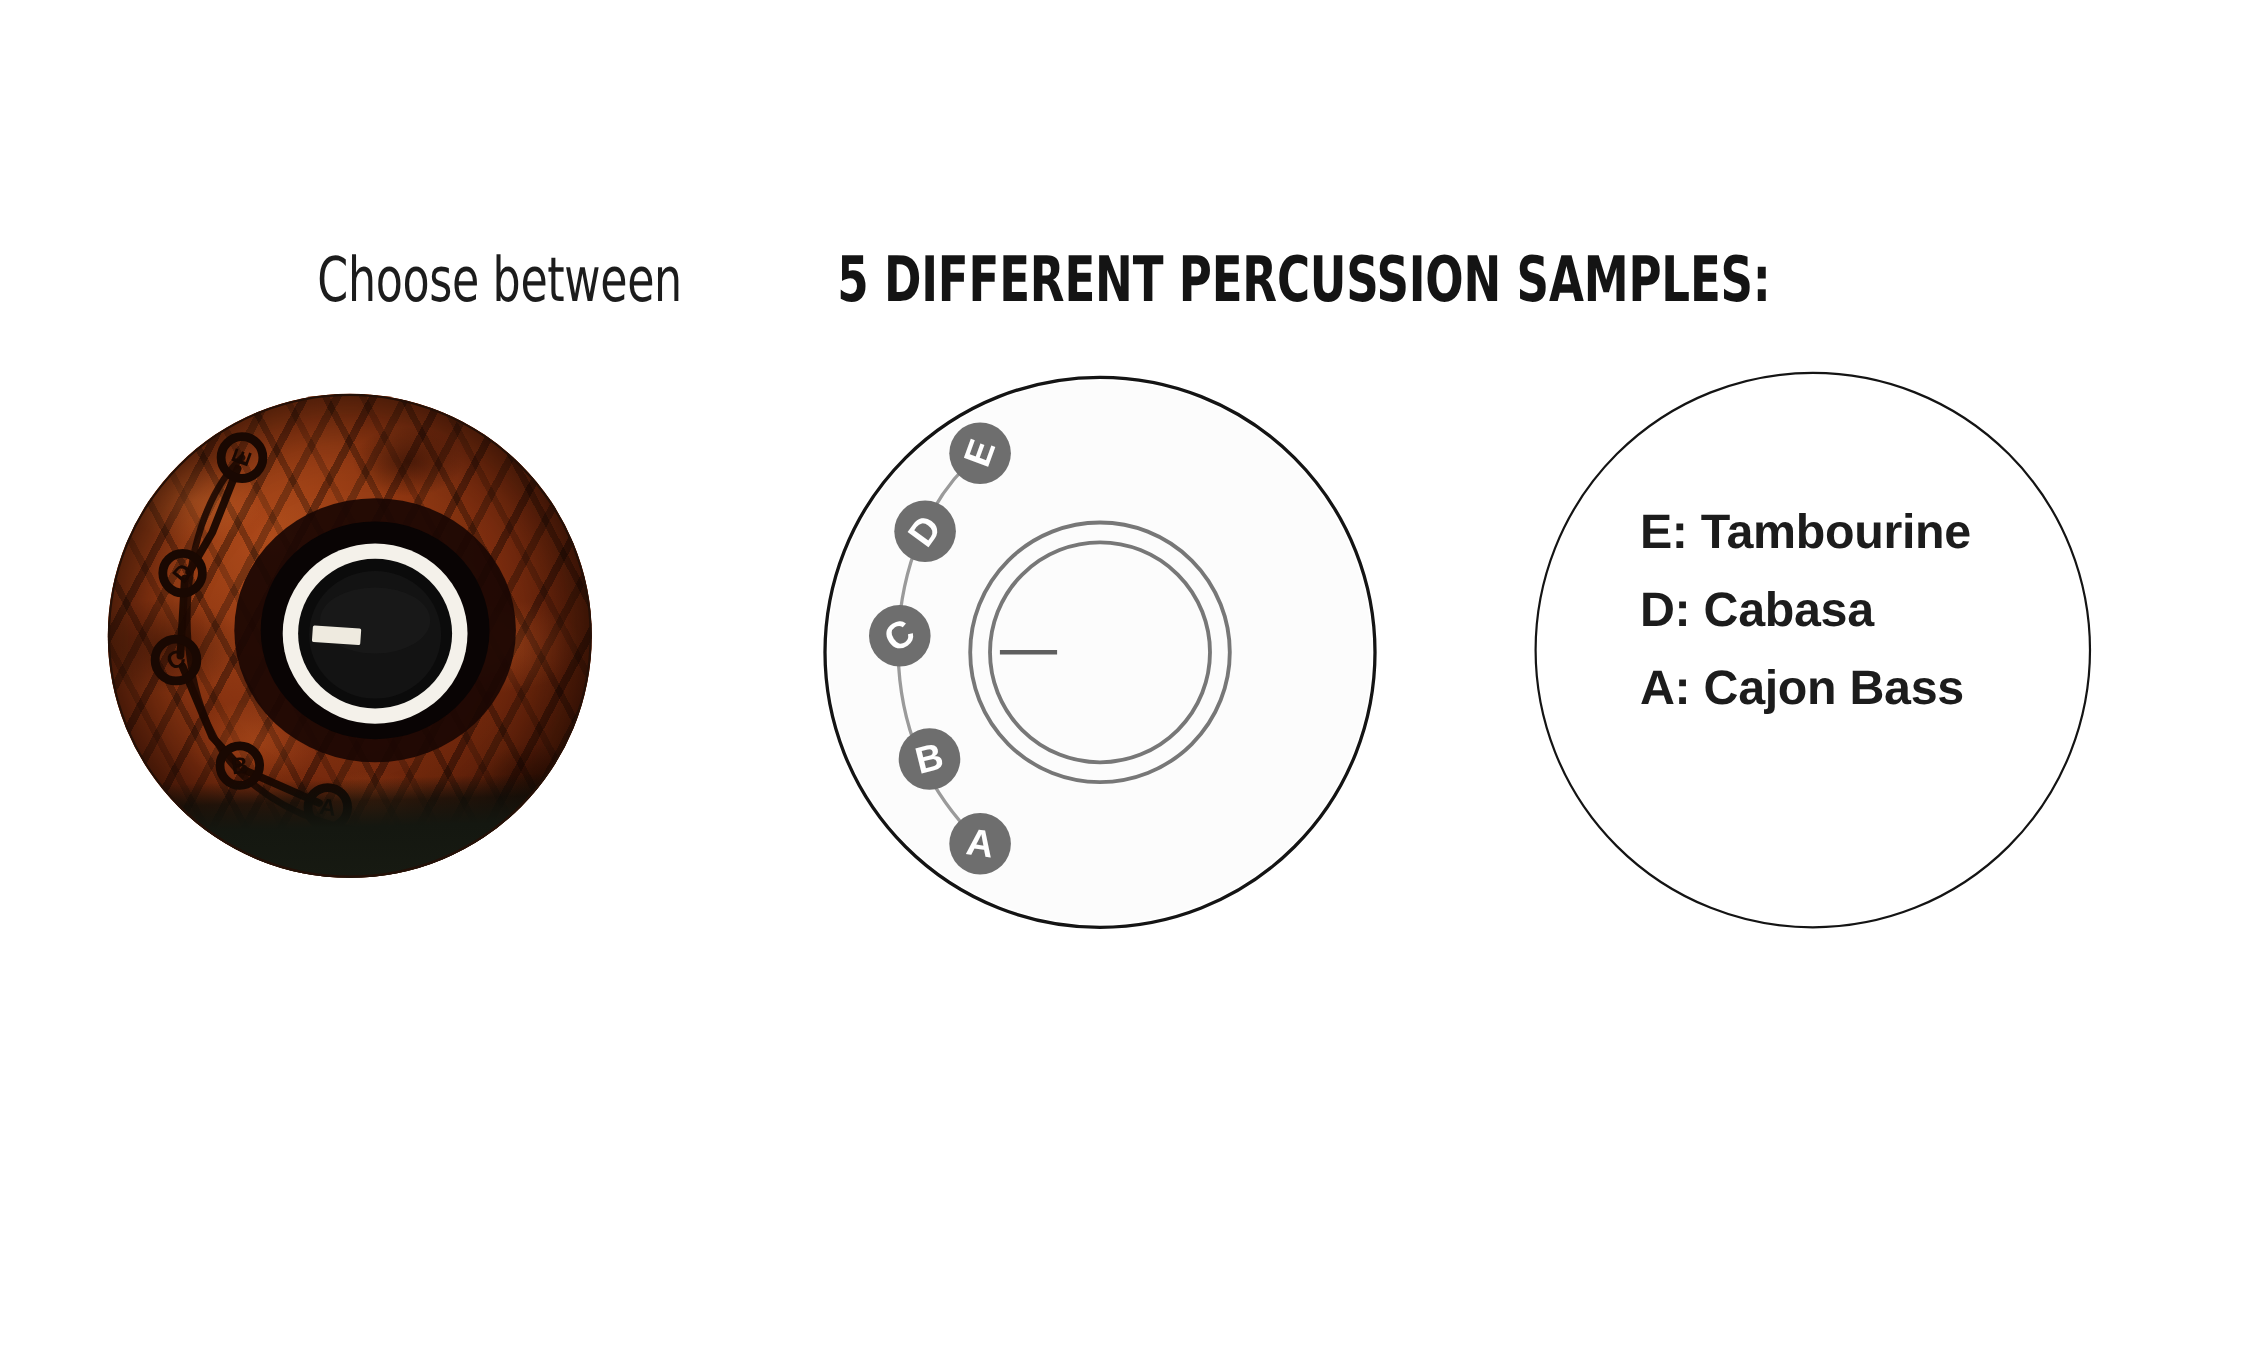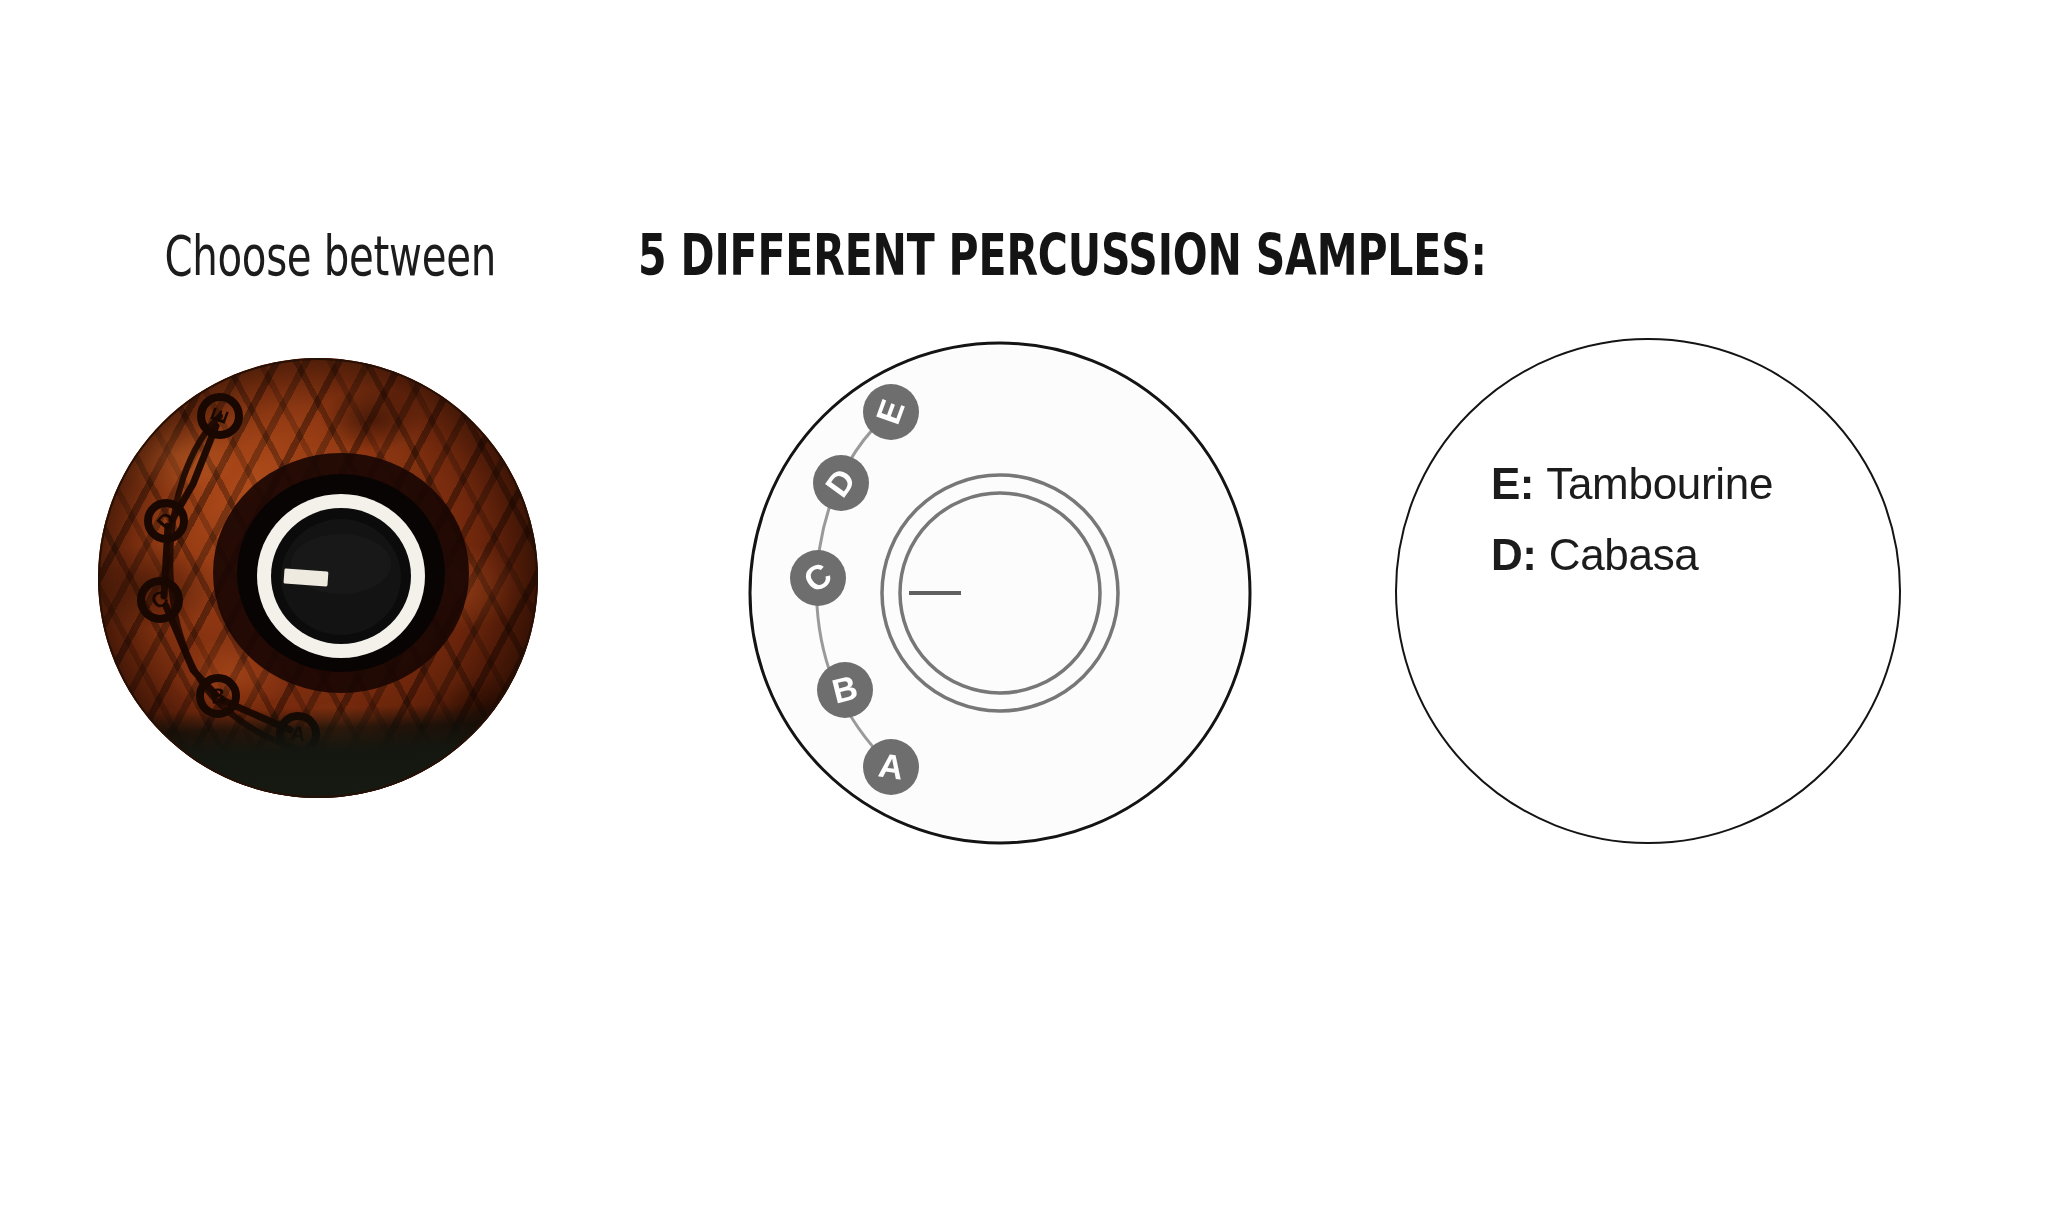--- a/index.html
+++ b/index.html
@@ -15,21 +15,21 @@
     overflow: hidden;
     position: relative;
   }
 
   
   #title-bar {
     position: absolute;
     left: 0;
     top: 222px;
     width: 1716px;
-    text-align: center;
+    text-align: right;
     white-space: nowrap;
   }
   .title-regular {
     font-family: "DejaVu Sans Condensed", "Liberation Sans Narrow", "Liberation Sans", sans-serif;
     font-size: 56px;
     font-weight: 400;
     letter-spacing: -0.4px;
     color: #1c1c1c;
     transform: scaleX(0.80);
     transform-origin: center;
@@ -175,21 +175,21 @@
     font-size: 44px;
     line-height: 71px;
     white-space: nowrap;
     color: #1c1c1c;
   }
   .legend-key {
     font-weight: 700;
     letter-spacing: -0.5px;
   }
   .legend-name {
-    font-weight: 400;
+    font-weight: 700;
     letter-spacing: -0.3px;
   }
 </style>
 </head>
 <body>
 
 <div id="title-bar">
   <span class="title-regular">Choose between </span><span class="title-bold">5 DIFFERENT PERCUSSION SAMPLES:</span>
 </div>
 
@@ -291,14 +291,18 @@
   <div id="legend-outline"></div>
   <div id="legend-list">
     <div class="legend-row">
       <span class="legend-key">E:</span>
       <span class="legend-name">Tambourine</span>
     </div>
     <div class="legend-row">
       <span class="legend-key">D:</span>
       <span class="legend-name">Cabasa</span>
     </div>
+    <div class="legend-row">
+      <span class="legend-key">A:</span>
+      <span class="legend-name">Cajon Bass</span>
+    </div>
   </div>
 </div>
 
 </body></html>

